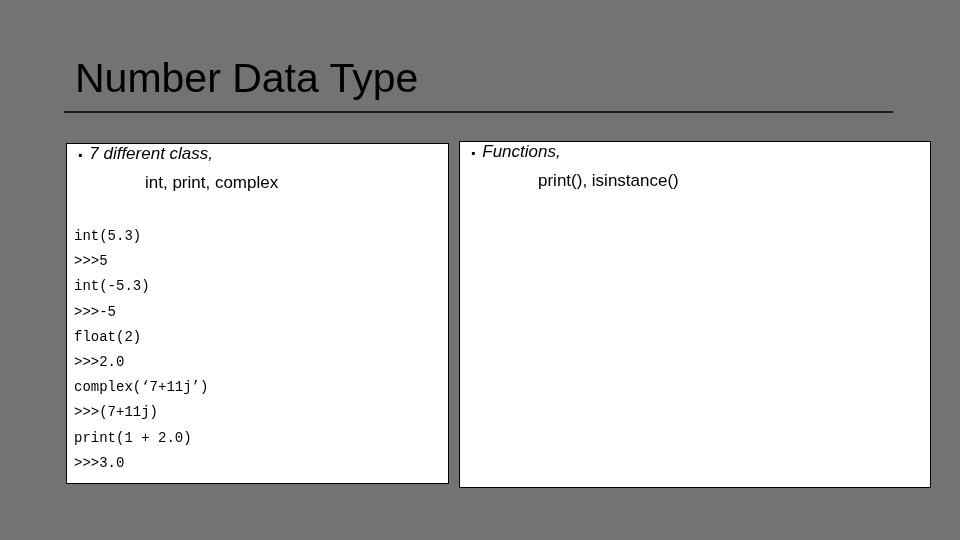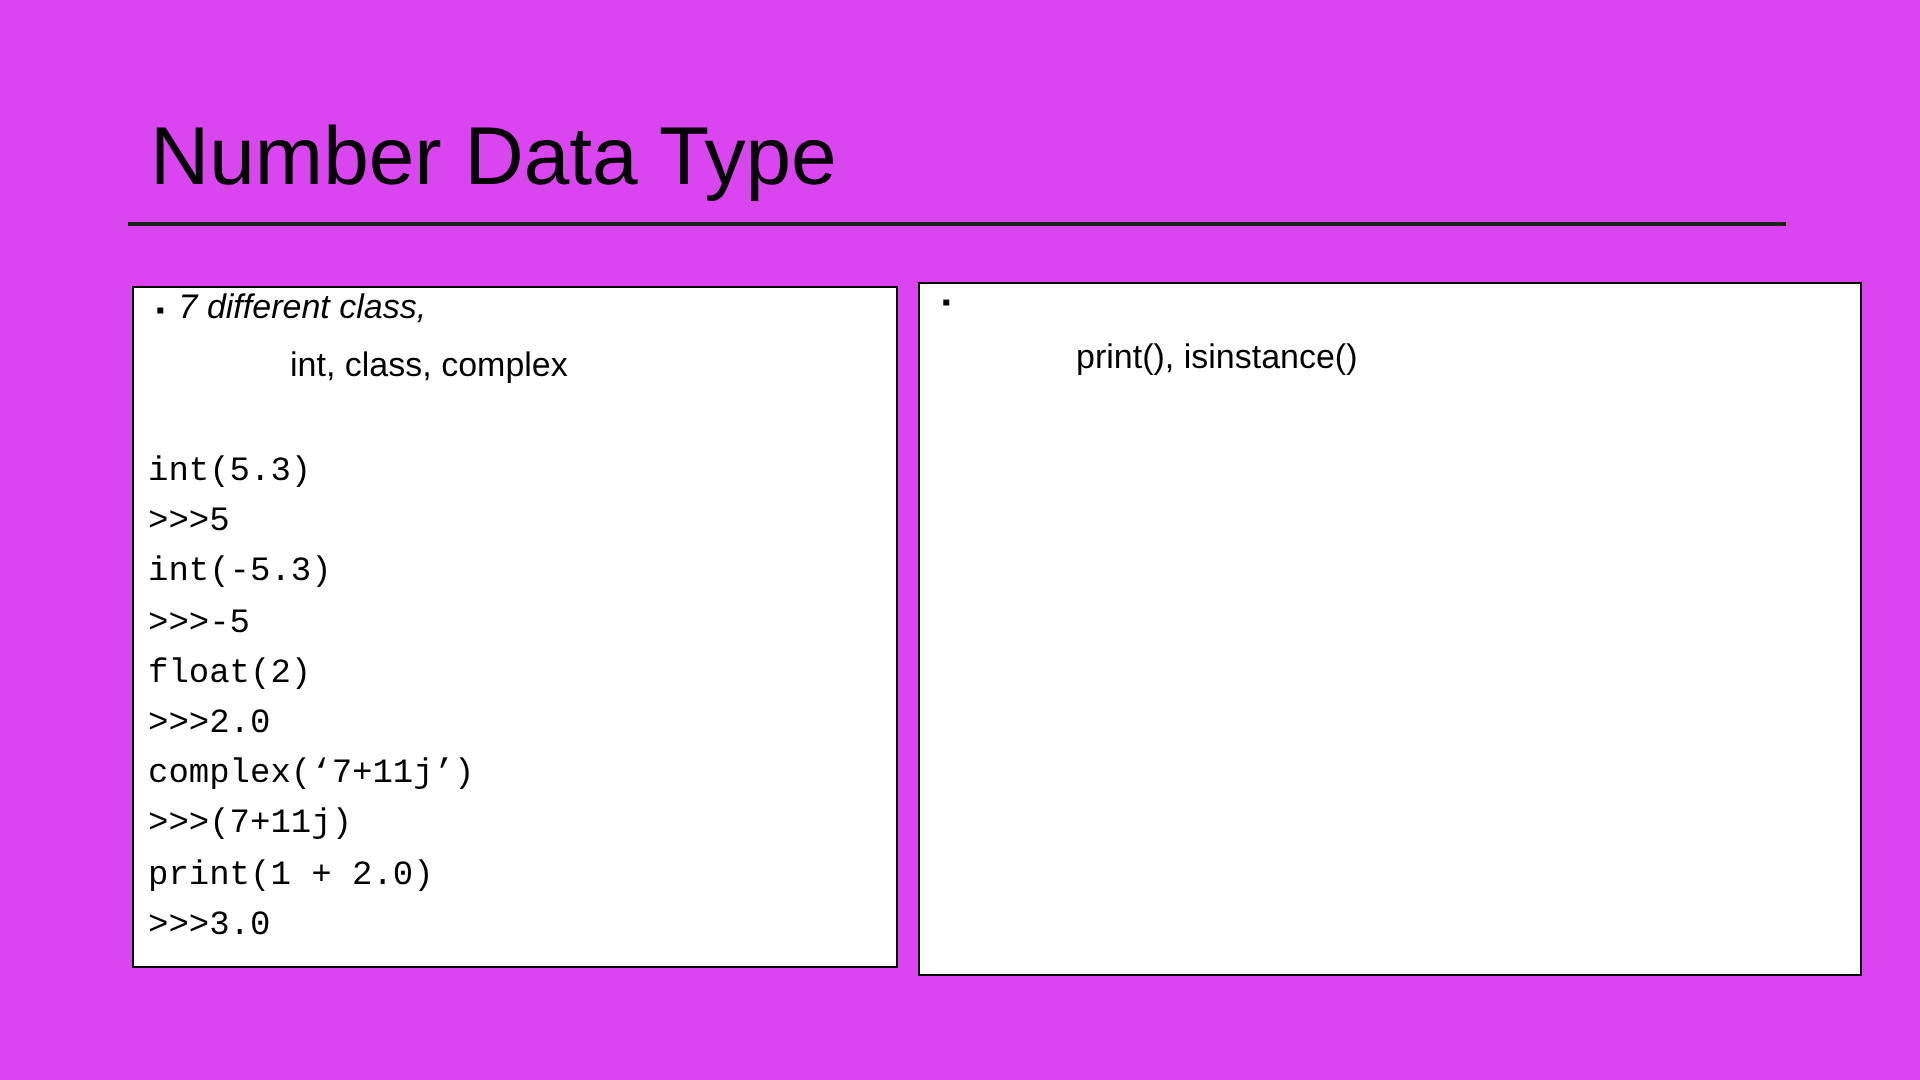--- a/index.html
+++ b/index.html
@@ -4,21 +4,21 @@
 <style>
   html, body {
     margin: 0;
     padding: 0;
     background: #ffffff;
   }
   .slide {
     position: relative;
     width: 960px;
     height: 540px;
-    background: #d946ef;
+    background: #737373;
     overflow: hidden;
     font-family: "Liberation Sans", sans-serif;
     color: #000000;
   }
   .title {
     position: absolute;
     left: 75px;
     top: 58px;
     margin: 0;
     font-size: 41px;
@@ -86,21 +86,21 @@
   .code {
     position: absolute;
     margin: 0;
     color: #000000;
     font-family: "Liberation Mono", monospace;
     white-space: pre;
   }
   .code-left {
     left: 7px;
     top: 80px;
-    font-size: 17px;
+    font-size: 14px;
     line-height: 25.2px;
   }
   .code-right {
     left: 8px;
     top: 75px;
     font-size: 21px;
     line-height: 28.5px;
   }
 </style>
 </head>
@@ -111,36 +111,37 @@
   <h1 class="title">Number Data Type</h1>
 
   <div class="title-rule"></div>
 
   <section class="panel panel-left">
     <div class="panel-header">
       <div class="bullet-line">
         <span class="bullet">▪</span>
         <span class="heading-italic">7 different class,</span>
       </div>
-      <div class="heading-indent">int, class, complex</div>
+      <div class="heading-indent">int, print, complex</div>
     </div>
     <pre class="code code-left">int(5.3)
 &gt;&gt;&gt;5
 int(-5.3)
 &gt;&gt;&gt;-5
 float(2)
 &gt;&gt;&gt;2.0
 complex(‘7+11j’)
 &gt;&gt;&gt;(7+11j)
 print(1 + 2.0)
 &gt;&gt;&gt;3.0</pre>
   </section>
 
   <section class="panel panel-right">
     <div class="panel-header">
       <div class="bullet-line">
         <span class="bullet">▪</span>
+        <span class="heading-italic">Functions,</span>
       </div>
       <div class="heading-indent">print(), isinstance()</div>
     </div>
   </section>
 
 </div>
 
 </body></html>

